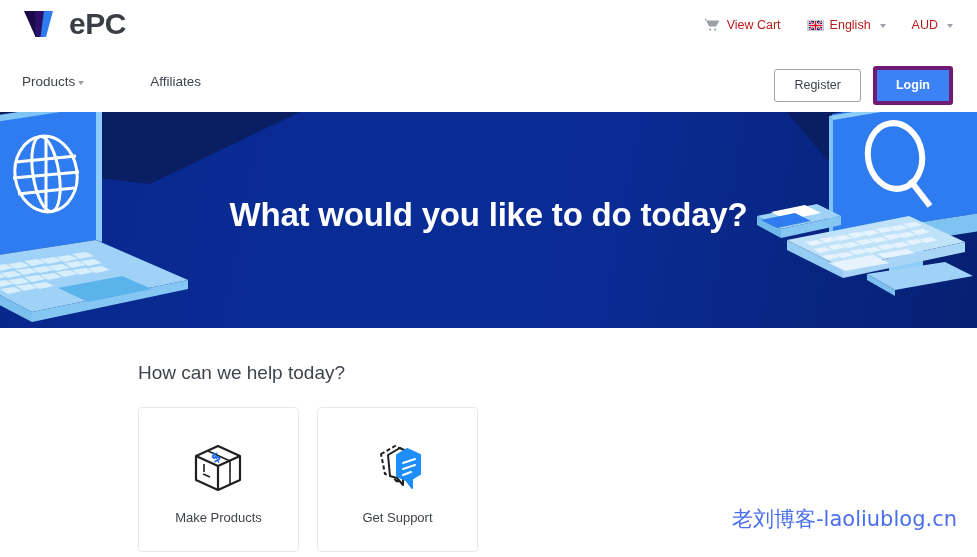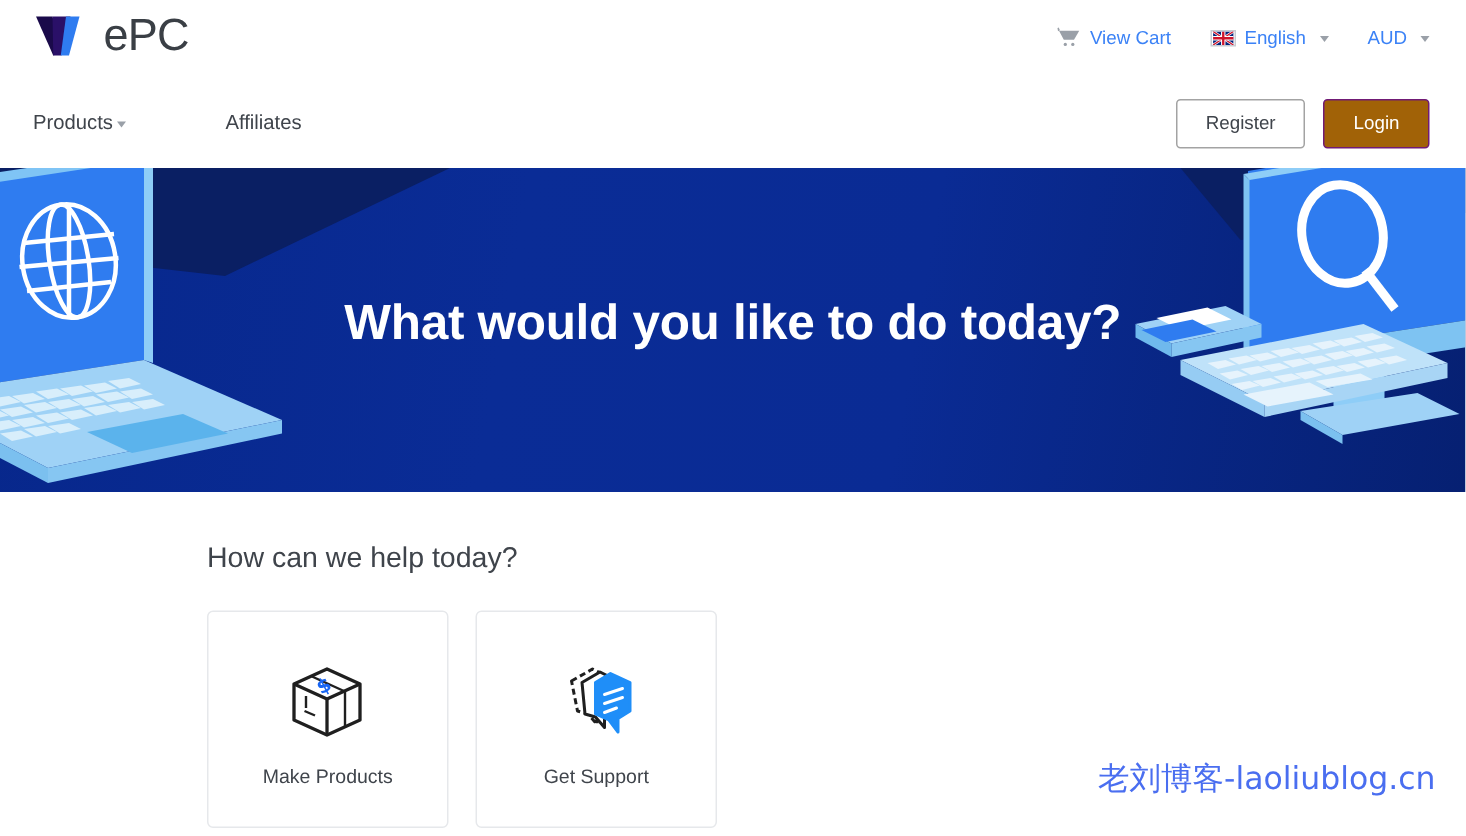--- a/index.html
+++ b/index.html
@@ -15,56 +15,56 @@
   .page { position: relative; width: 977px; height: 557px; background: #fff; }
 
   
   .utility-bar {
     position: absolute; top: 0; left: 0; right: 0; height: 50px;
     display: flex; align-items: center; justify-content: flex-end;
     padding-right: 24px;
   }
   .util-item {
     display: flex; align-items: center; gap: 6px;
-    font-size: 12.5px; color: #3b82f6; margin-left: 26px;
+    font-size: 12.5px; color: #b91c1c; margin-left: 26px;
     cursor: pointer; white-space: nowrap;
   }
   .cart-icon { display:inline-block; width:16px; height:14px; position:relative; }
   .caret {
     display:inline-block; width:0;height:0;
     border-left:3.5px solid transparent;
     border-right:3.5px solid transparent;
     border-top:4px solid #9aa0a8;
     margin-left:3px; margin-top:2px;
   }
   .flag { width: 17px; height: 11px; display:block; border:0.5px solid #c8ccd2; }
 
   
   .logo { position: absolute; left: 22px; top: 8px; display:flex; align-items:center; }
   .logo-text {
-    font-size: 30px; font-weight: 400; color: #3a3f45;
+    font-size: 30px; font-weight: 700; color: #3a3f45;
     letter-spacing: -0.5px; margin-left: 1px; line-height: 1;
   }
 
   
   .main-nav {
     position: absolute; top: 56px; left: 0; right: 0; height: 56px;
   }
   .nav-left { position:absolute; left: 22px; top: 18px; display:flex; align-items:center;gap:18px; }
   .nav-link {
     font-size: 13.5px; color: #3f444b; margin-right: 48px;
     display:flex; align-items:center; cursor:pointer;
   }
   .nav-right { position:absolute; right: 24px; top: 10px; display:flex; align-items:center; gap:12px; }
   .btn {
     font-size: 12.5px; padding: 9px 19px; border-radius: 3px; cursor: pointer;
     line-height: 1; white-space: nowrap;
   }
   .btn-register { background:#fff; color:#3f444b; border:1px solid #a3a3a3; }
-  .btn-login { background:#a16207; color:#fff; border:1px solid #701a75; font-weight:400; }
+  .btn-login { background:#3b82f6; color:#fff; border:4px solid #701a75; font-weight:700; }
 
   
   .hero {
     position: absolute; top: 112px; left: 0; width: 977px; height: 216px;
     overflow: hidden;
     background: linear-gradient(100deg, #07278b 0%, #0a2c96 35%, #0a2b94 62%, #062072 100%);
   }
   .hero-title {
     position: absolute; left: 0; right: 0; top: 84px; text-align: center;
     color: #ffffff; font-size: 33px; font-weight: 700; letter-spacing: -0.2px;

